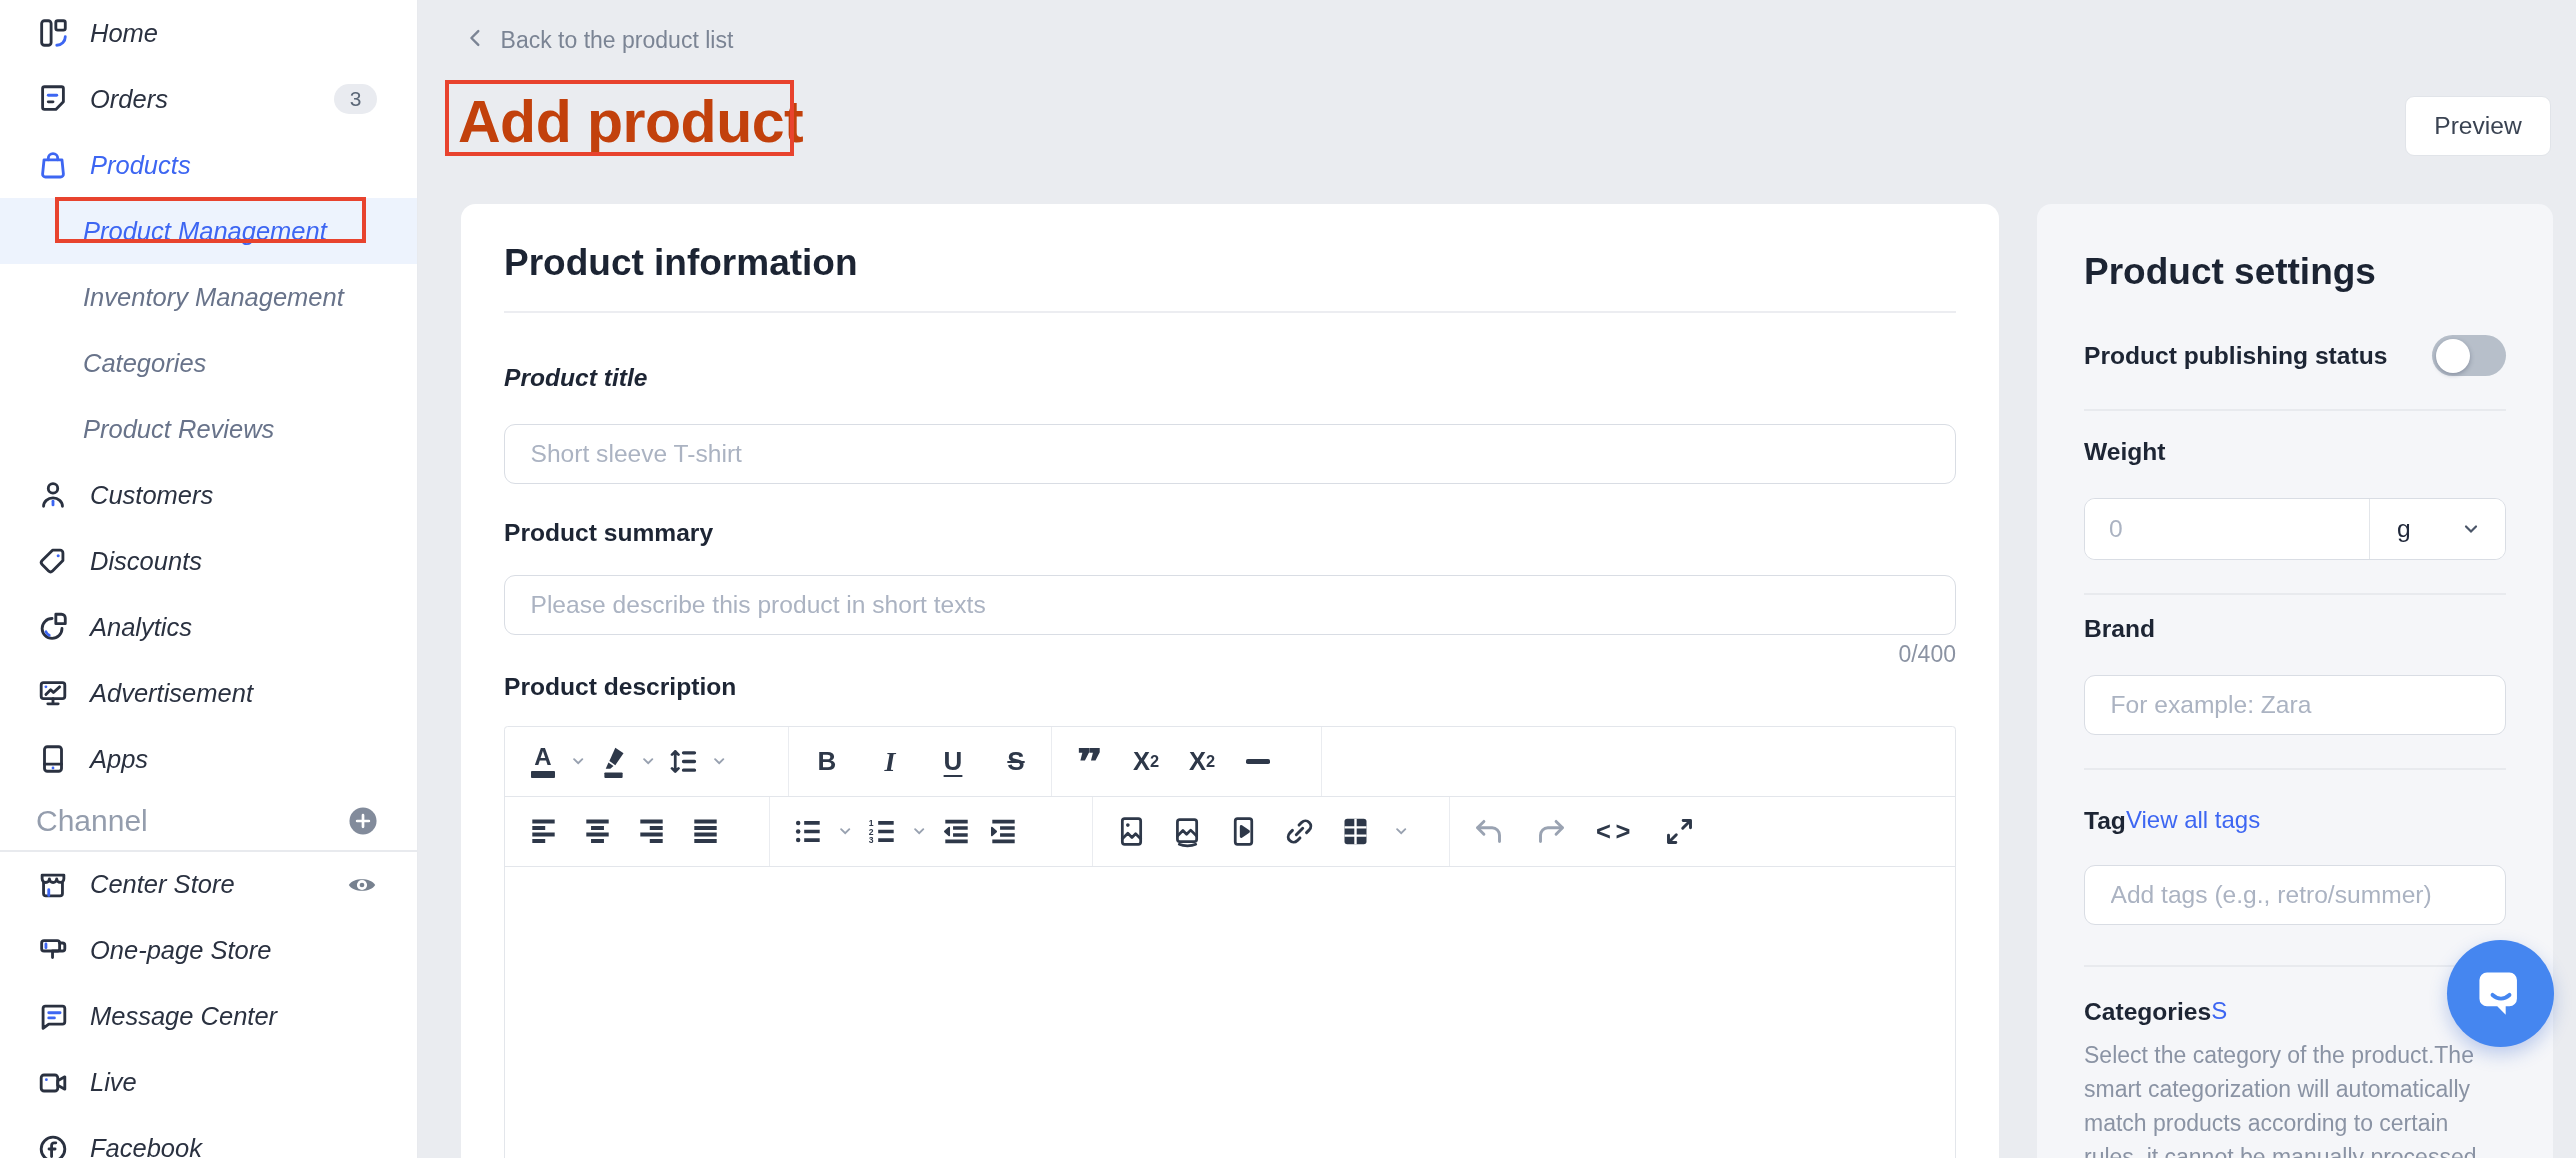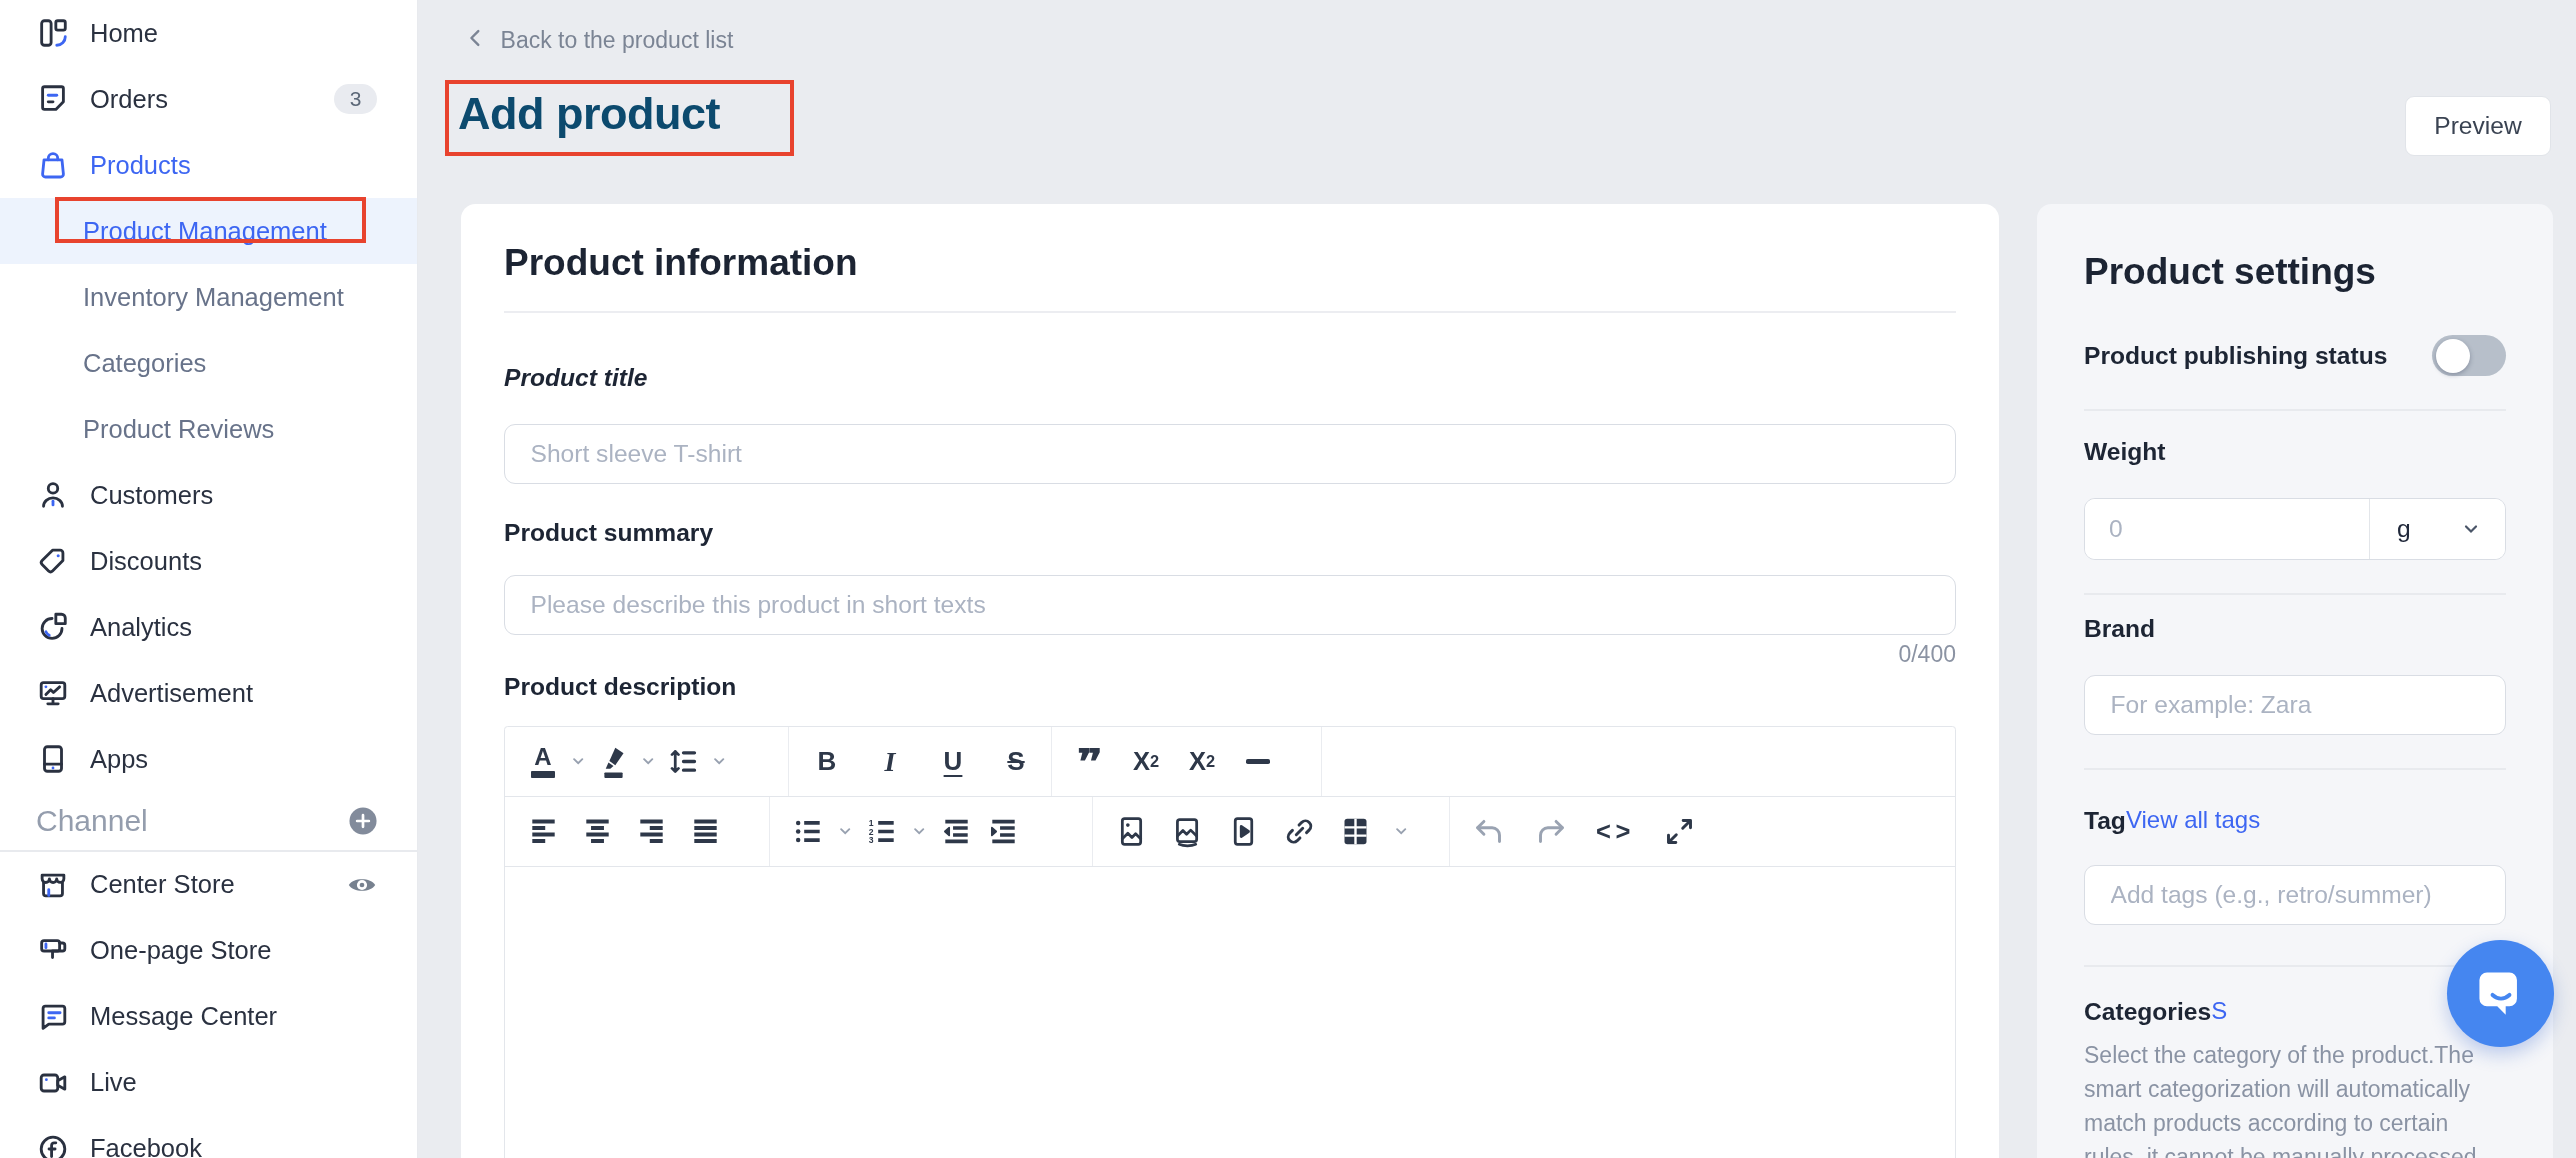--- a/index.html
+++ b/index.html
@@ -2,34 +2,34 @@
 <html style="font-size:14.6px"><head>
 <meta charset="utf-8">
 <style>
   * { margin:0; padding:0; box-sizing:border-box; }
   html,body { width:2576px; height:1158px; overflow:hidden; }
   body { position:relative; background:#eaecf0; font-family:"Liberation Sans",sans-serif; color:#1d2534; }
 
   
   .sidebar { position:absolute; left:0; top:0; width:418px; height:1158px; background:#fff; border-right:1.8px solid #e8eaee; z-index:10; }
   .nav-item { height:66px; display:flex; align-items:center; gap:20px; padding:0 40px 0 36px; font-size:25.5px; font-weight:bold; color:#2a3140; cursor:pointer; }
-  .nav-item .label { flex:1; white-space:nowrap; font-weight:normal; }
+  .nav-item .label { flex:1; white-space:nowrap; font-weight:normal;font-style:italic; }
   .nav-item, .nav-item .label { font-weight:500; }
   .nav-item.sub { padding-left:83px; color:#68738a; }
   .nav-item.parent-active { color:#3d66f2; }
   .nav-item.sub.active { background:#edf3fd; color:#3d66f2; }
   .icon-box { width:34px; height:34px; flex:0 0 34px; display:flex; align-items:center; justify-content:center; }
   .badge { margin-left:auto; background:#e9ebf0; color:#5c6878; font-size:21px; font-weight:normal; min-width:43px; height:30px; border-radius:15.5px; display:flex; align-items:center; justify-content:center; padding:0 11px; }
   .channel-row { height:58px; display:flex; align-items:center; padding:0 40px 0 36px; color:#949dad; font-size:30px; }
   .sidebar-divider { height:1.8px; background:#e8eaee; }
   .trailing { margin-left:auto; display:flex; align-items:center; }
 
   
   .breadcrumb { position:absolute; left:465px; top:27px; display:flex; align-items:flex-start; gap:13.6px; color:#7b8494; font-size:23px; font-weight:500; cursor:pointer; z-index:5; }
-  .page-title { position:absolute; left:458px; top:88px; font-size:45px; font-weight:bold; color:#0c4a6e; letter-spacing:-0.5px; z-index:5; }
+  .page-title { position:absolute; left:458px; top:88px; font-size:59px; font-weight:bold; color:#c2410c; letter-spacing:-0.5px; z-index:5; }
   .preview-btn { position:absolute; left:2405px; top:96px; width:146px; height:60px; background:#fff; border:1.8px solid #e1e4e9; border-radius:9px; display:flex; align-items:center; justify-content:center; font-size:24.6px; color:#3a4352; cursor:pointer; z-index:5; }
 
   
   .card { position:absolute; top:204px; border-radius:14.6px; }
   .main-card { left:461px; width:1538px; height:1101px; background:#fff; padding:0 43px; z-index:4; }
   .settings-card { left:2037px; width:516px; height:1101px; background:#f5f6f9; padding:0 47px; z-index:4; }
 
   .section-heading { padding-top:38px; font-size:37px; font-weight:bold; color:#1c2433; }
   .card-divider { height:1.8px; background:#ecedf1; margin-top:27px; }
   .field-label { font-size:24.6px; font-weight:bold; color:#1d2534; line-height:31px; }

